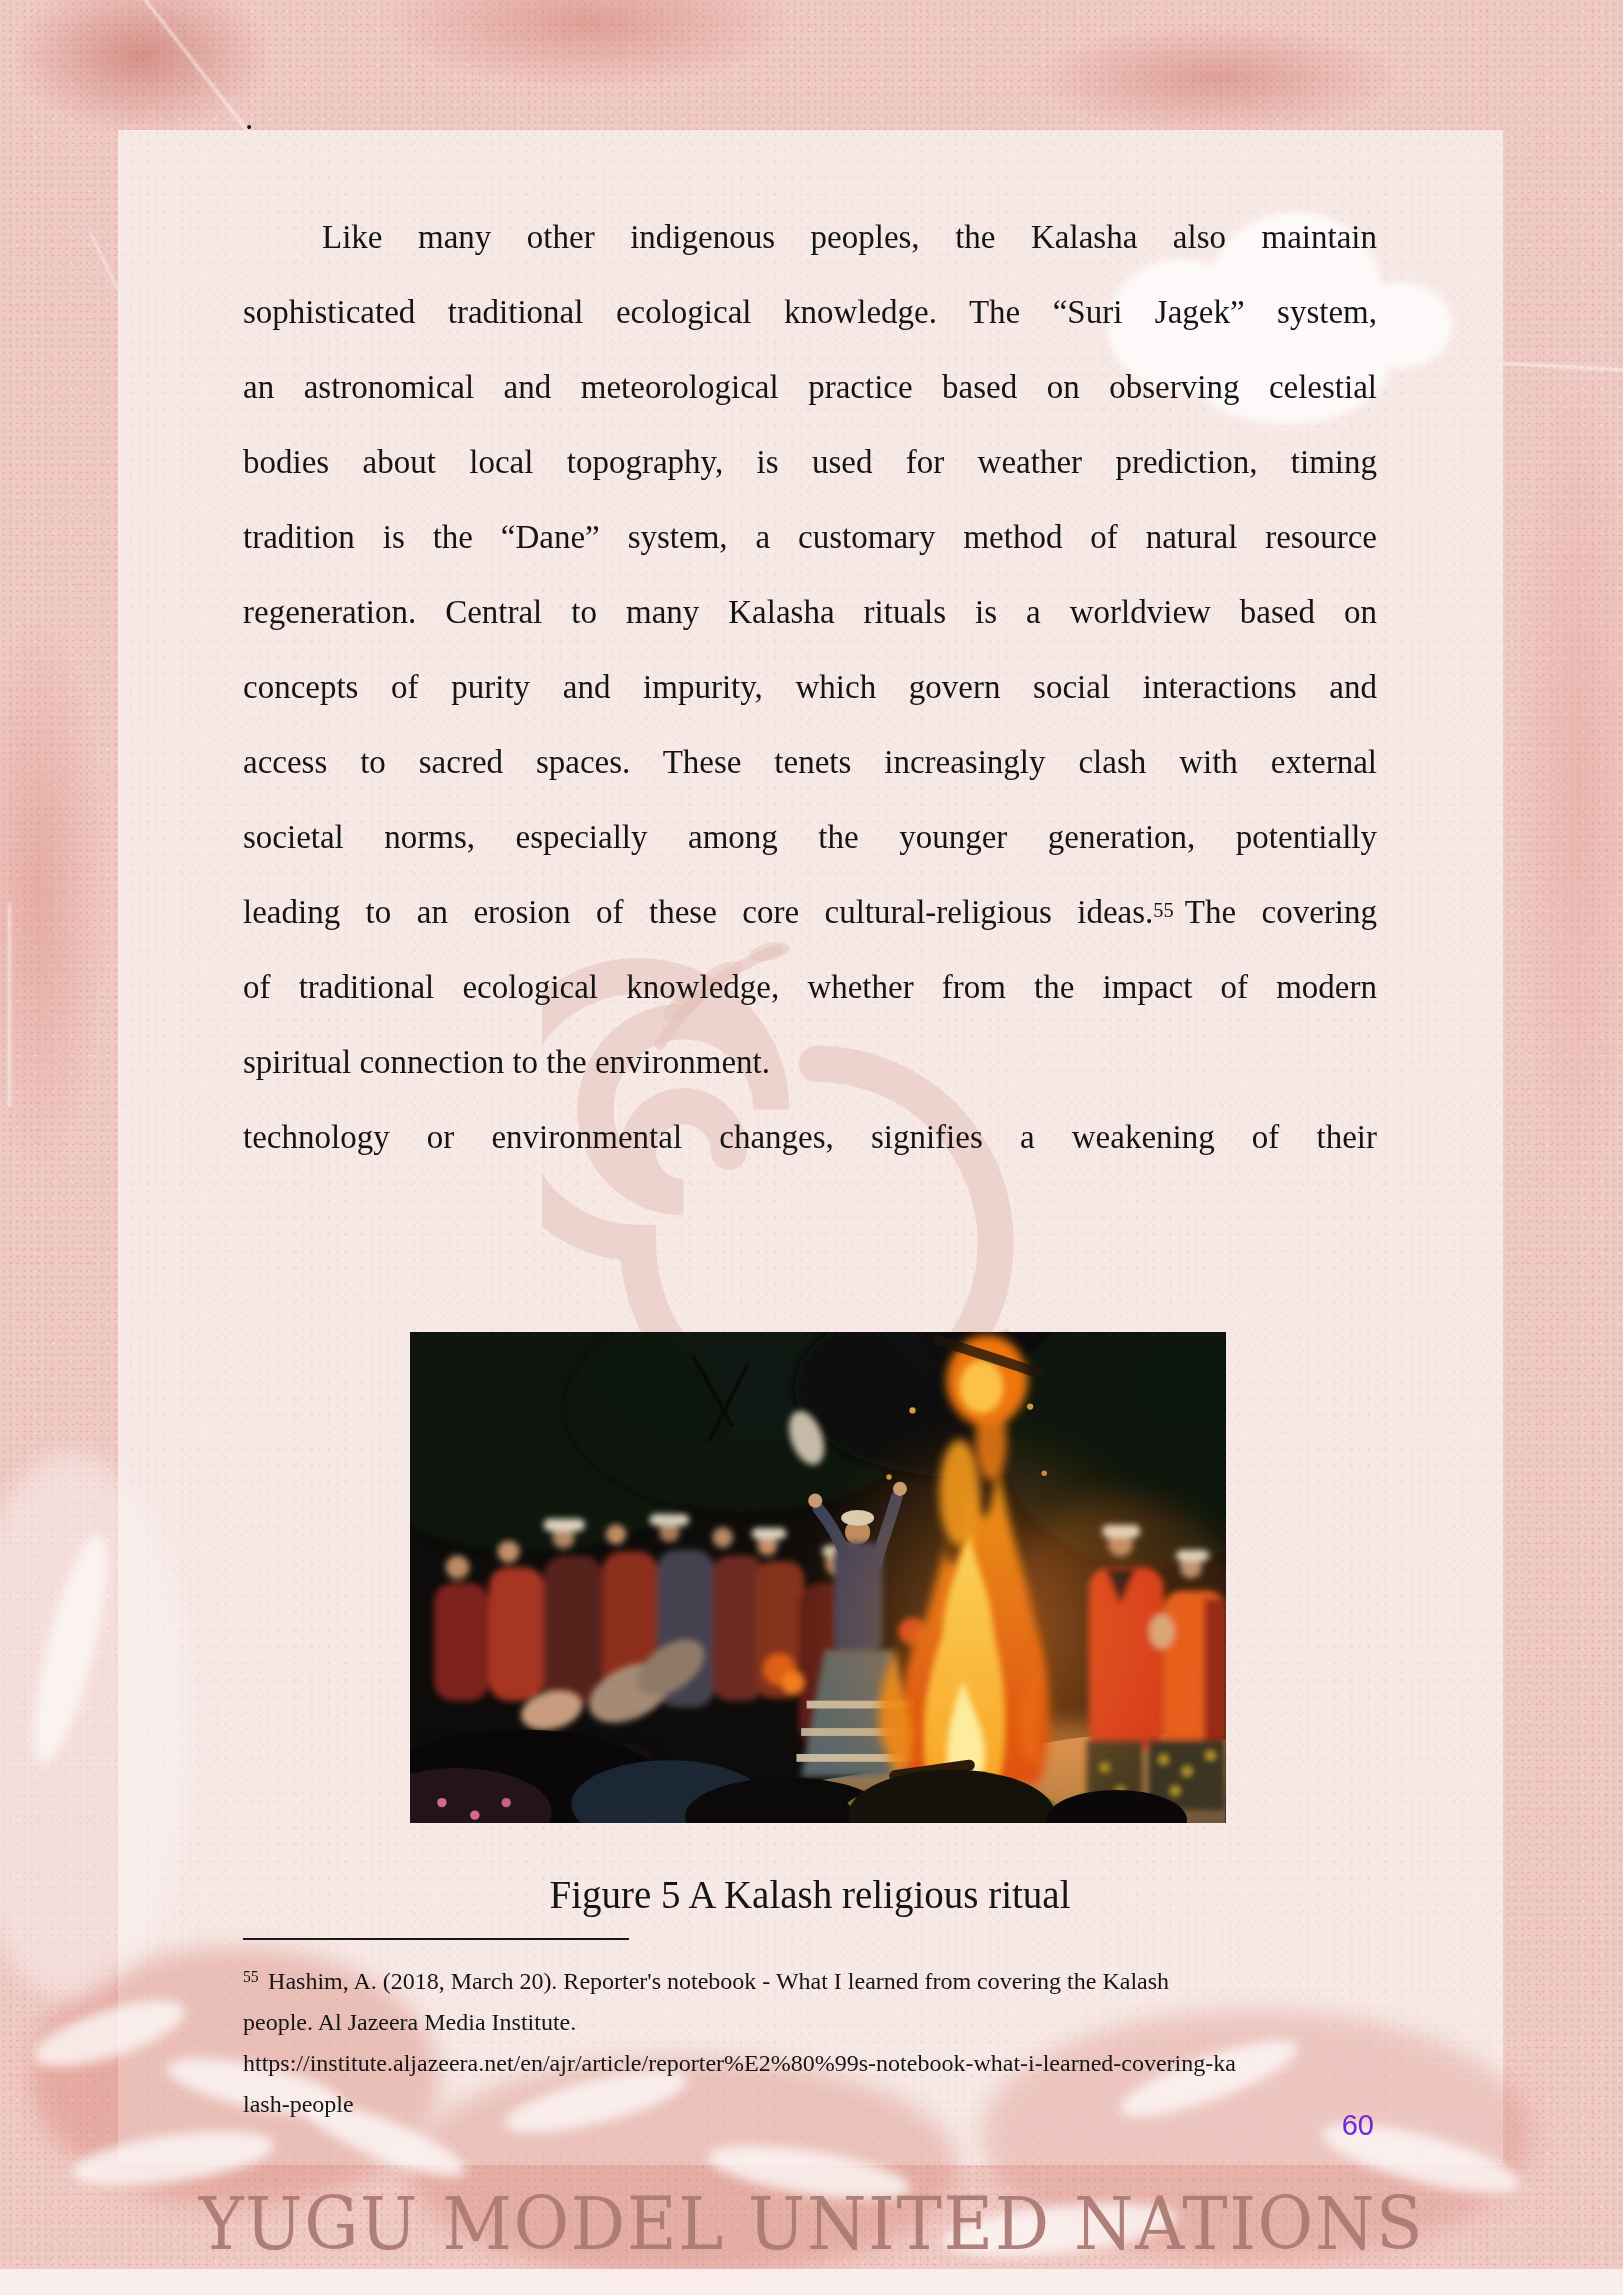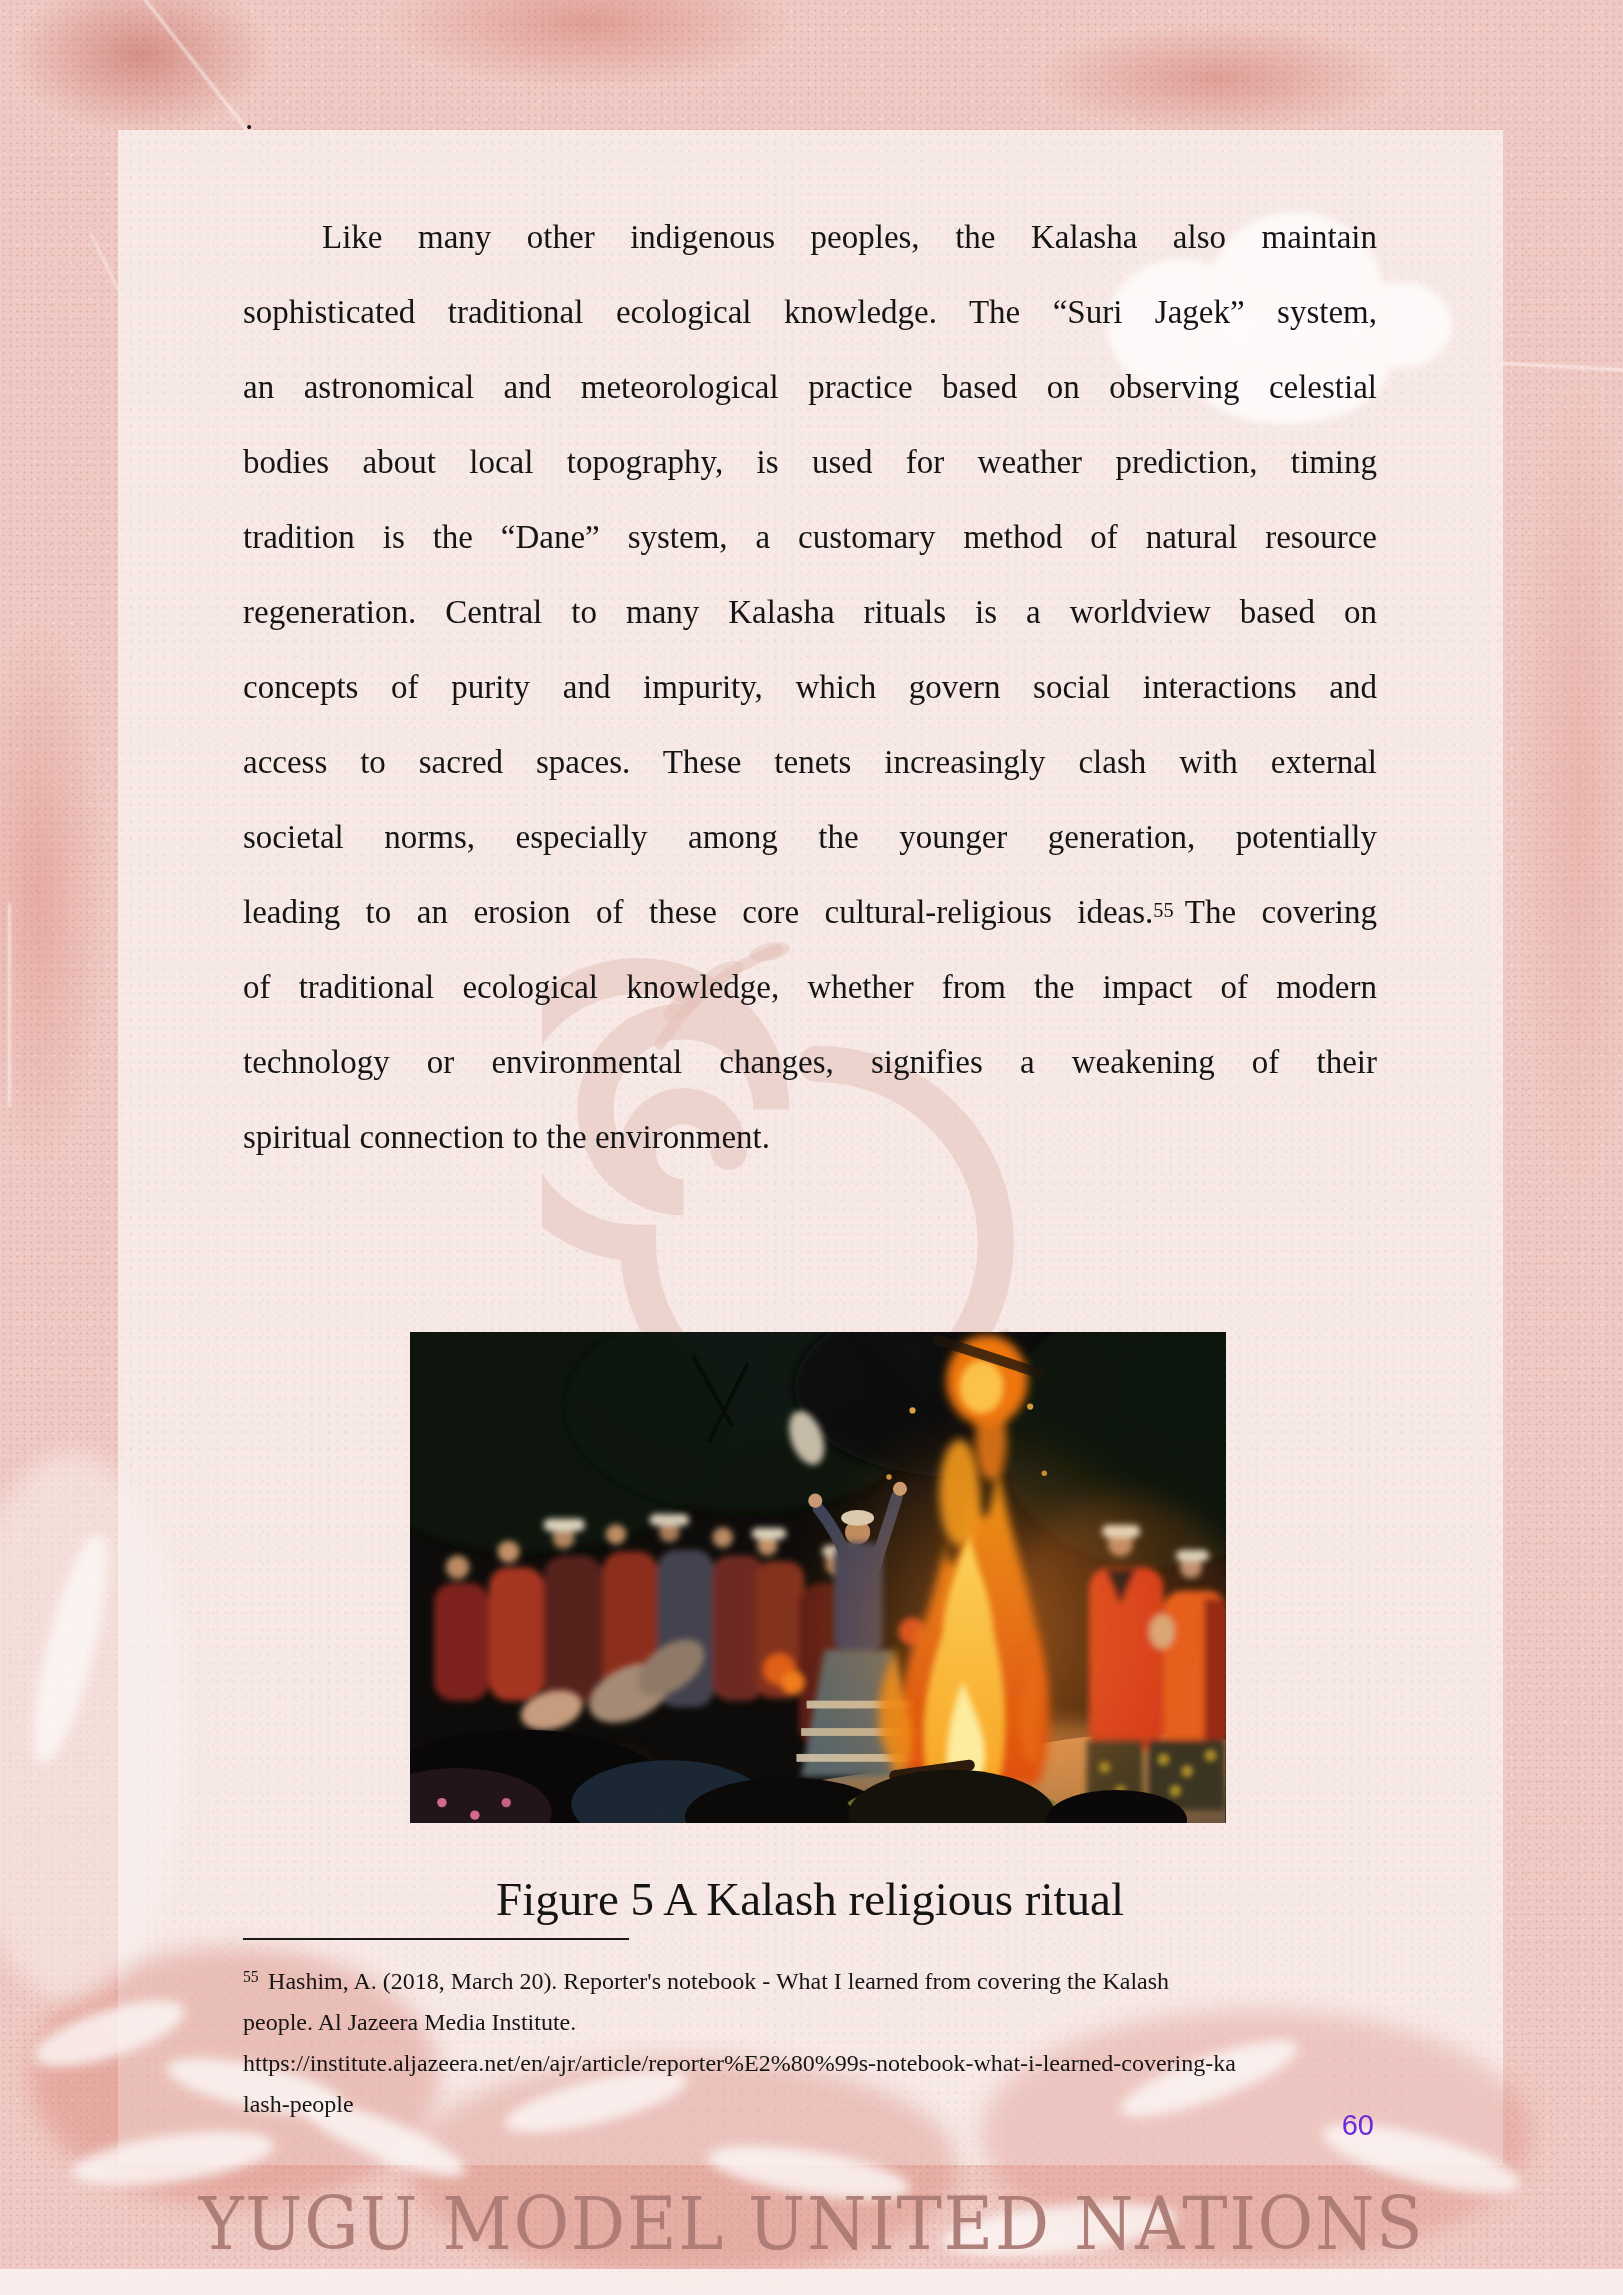--- a/index.html
+++ b/index.html
@@ -37,21 +37,21 @@
             font-size:33px;line-height:75px;}
   .line{text-align:justify;text-align-last:justify;white-space:nowrap;}
   .line.first{padding-left:79px;}
   .line.last{text-align-last:left;}
   .sup{font-size:20.4px;vertical-align:6.3px;line-height:0;margin-right:11px;}
   
   .photo{position:absolute;left:410px;top:1332px;width:816px;height:491px;z-index:5;
          background:#0e0c0a;}
   .photo svg{display:block;}
   .caption{position:absolute;left:243px;top:1872px;width:1134px;z-index:5;
-           font-size:47px;text-align:center;}
+           font-size:39px;text-align:center;}
   .fnsep{position:absolute;left:243px;top:1938px;width:386px;height:1.6px;background:#1a1a1a;z-index:5;}
   .footnote{position:absolute;left:243px;top:1956px;width:1178px;z-index:5;
             font-size:24px;line-height:41px;}
   .fnline{white-space:nowrap;}
   .fnsup{font-size:15.7px;vertical-align:7px;margin-right:9.4px;}
   .pagenum{position:absolute;left:240px;top:2109px;width:1134px;z-index:5;text-align:right;
            font-family:"Liberation Sans",sans-serif;font-size:29px;color:#6d28d9;}
   .footer{position:absolute;left:0;top:2184px;width:1623px;z-index:5;text-align:center;
           font-family:"DejaVu Serif",serif;font-size:68px;letter-spacing:1.6px;
           color:rgba(171,122,116,.95);transform:scaleY(1.08);white-space:nowrap;}
@@ -118,22 +118,22 @@
     <div class="line">sophisticated traditional ecological knowledge. The “Suri Jagek” system,</div>
     <div class="line">an astronomical and meteorological practice based on observing celestial</div>
     <div class="line">bodies about local topography, is used for weather prediction, timing</div>
     <div class="line">tradition is the “Dane” system, a customary method of natural resource</div>
     <div class="line">regeneration. Central to many Kalasha rituals is a worldview based on</div>
     <div class="line">concepts of purity and impurity, which govern social interactions and</div>
     <div class="line">access to sacred spaces. These tenets increasingly clash with external</div>
     <div class="line">societal norms, especially among the younger generation, potentially</div>
     <div class="line"><span>leading to an erosion of these core cultural-religious ideas.</span><span class="sup">55</span><span>The covering</span></div>
     <div class="line">of traditional ecological knowledge, whether from the impact of modern</div>
+    <div class="line last">spiritual connection to the environment.</div>
     <div class="line">technology or environmental changes, signifies a weakening of their</div>
-    <div class="line last">spiritual connection to the environment.</div>
   </div>
 
   <div class="photo">
     <svg width="816" height="491" viewBox="0 0 1039 626">
       <defs>
         <filter id="b4" x="-40%" y="-40%" width="180%" height="180%">
             <feGaussianBlur stdDeviation="4"></feGaussianBlur>
           </filter>
         <filter id="b6" x="-40%" y="-40%" width="180%" height="180%">
             <feGaussianBlur stdDeviation="6"></feGaussianBlur>

